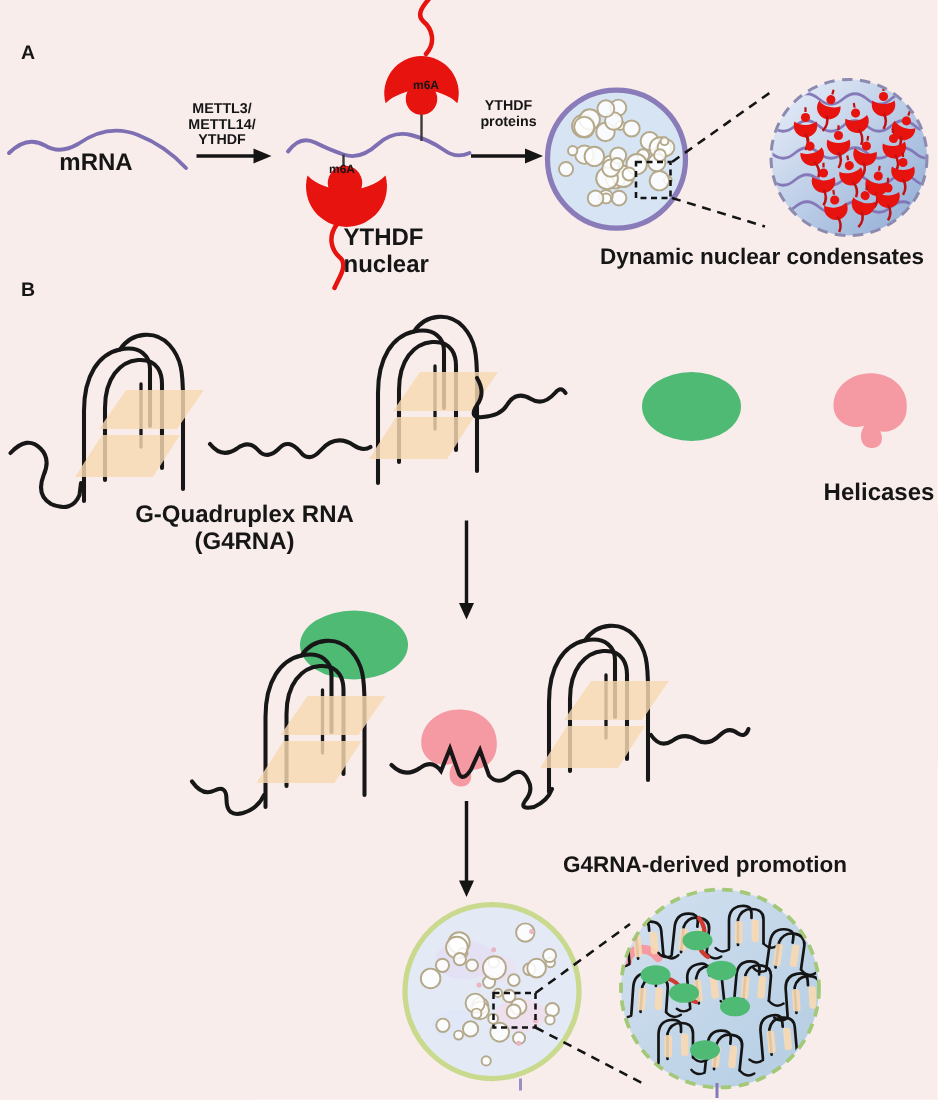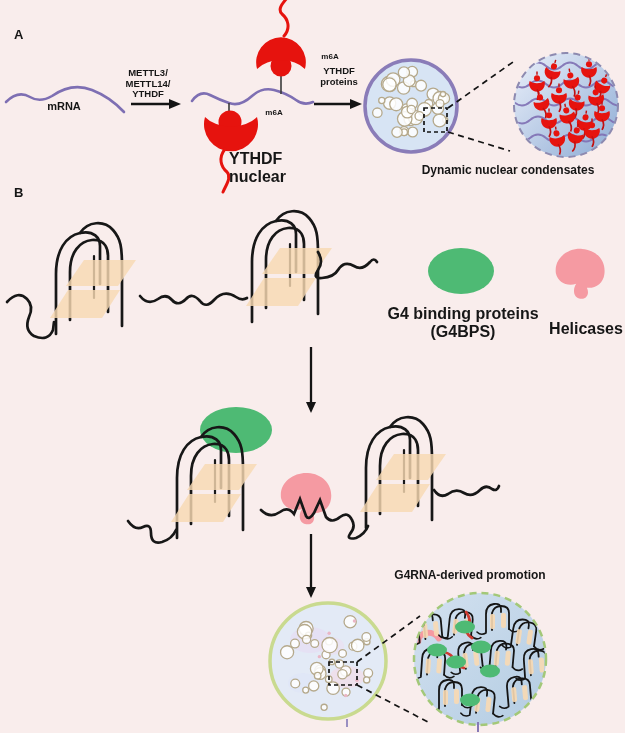--- a/index.html
+++ b/index.html
@@ -8,25 +8,25 @@
     background:var(--bg,#f9edec);
     font-family:"Liberation Sans", sans-serif;
   }
   svg{position:absolute;left:0;top:0;}
   .lbl{
     position:absolute;color:#161616;font-weight:bold;line-height:1.12;
     text-align:center;white-space:nowrap;transform:translateX(-50%);
   }
   .lbl.left{transform:none;text-align:left;}
   .panel-letter{font-size:13px;}
-  .f12{font-size:11px;}
-  .f115{font-size:12px;}
+  .f12{font-size:16px;}
+  .f115{font-size:15px;}
   .f11{font-size:16px;}
   .f95{font-size:9.5px;}
-  .f8{font-size:8px;margin-left:46px;}
+  .f8{font-size:8px;}
 </style>
 </head>
 <body>
 
 <div class="stage" style="--bg: #f9edec; --mrna_purple: #7e6fb3; --protein_red: #e6130e; --g4_plane_orange: #f8d9b2; --g4bp_green: #4eba74; --helicase_pink: #f59aa2; --condensate_border_purple: #8a7cb8; --condensate_fill_blue: #d7e4f4; --bubble_outline_tan: #b5a98c; --droplet_border_green: #c9da8f; --zoom_border_green: #a3c878; --strand_black: #1a1a1a;">
 
 <svg id="art" width="625" height="733" viewBox="0 0 625 733">
   <defs>
     <linearGradient id="gradA" x1="0" y1="0" x2="1" y2="1">
       <stop offset="0" stop-color="#ebf0fa"></stop>
@@ -316,20 +316,20 @@
   <div>YTHDF</div>
   <div>nuclear</div>
 </div>
 <div class="lbl f95" style="left:339px;top:66px">
   <div>YTHDF</div>
   <div>proteins</div>
 </div>
 <div class="lbl f115" style="left:508px;top:164px">Dynamic nuclear condensates</div>
 
 <div class="lbl left panel-letter" style="left:14px;top:186px">B</div>
-<div class="lbl f11" style="left:463px;top:305px">
-  <div>G4 binding proteins</div>
-  <div>(G4BPS)</div>
+<div class="lbl f12" style="left:163px;top:335px">
+  <div>G-Quadruplex RNA</div>
+  <div>(G4RNA)</div>
 </div>
 <div class="lbl f11" style="left:586px;top:320px">Helicases</div>
 <div class="lbl f115" style="left:470px;top:569px">G4RNA-derived promotion</div>
 
 </div>
 
 </body></html>

